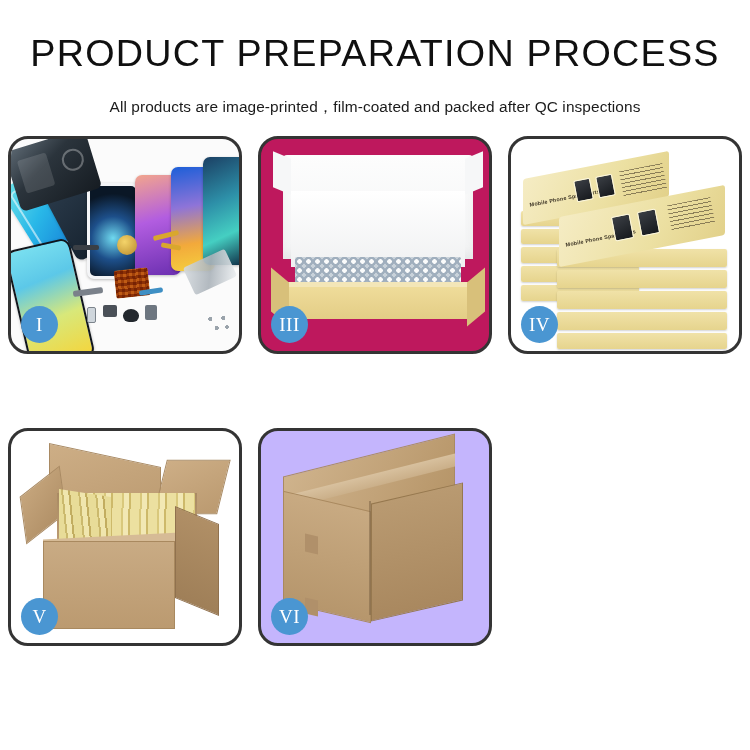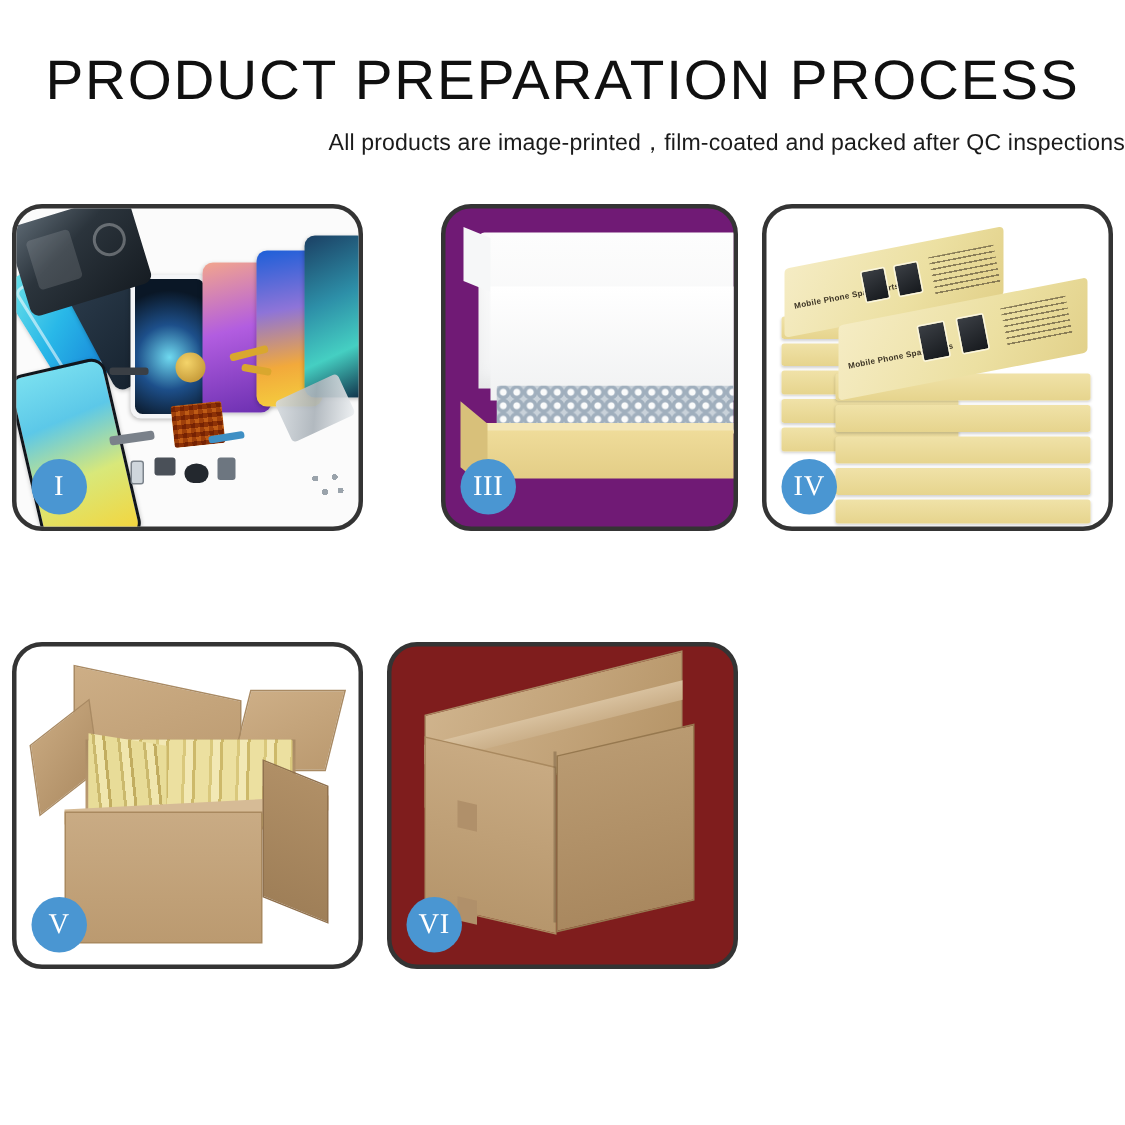--- a/index.html
+++ b/index.html
@@ -26,26 +26,25 @@
   }
   .title {
     font-size: 37px;
     font-weight: 500;
     letter-spacing: 1.2px;
     color: #101010;
     line-height: 1.08;
     transform: scaleX(1.02);
   }
   .subtitle {
-    margin-top: 11px;
+    margin-top: 23px;
     font-size: 15.4px;
     font-weight: 400;
     color: #1b1b1b;
     letter-spacing: 0.1px;
-    text-align: right;
   }
 
   
   .grid {
     position: absolute;
     top: 136px;
     left: 8px;
     width: 734px;
     display: grid;
     grid-template-columns: repeat(3, 234px);
@@ -225,21 +224,21 @@
   }
   .seam {
     position:absolute; left:0; right:0; height:2px;
     background: rgba(255,255,255,.85);
     box-shadow: 0 1px 2px rgba(120,140,160,.4);
   }
   .seam-a { top: 84px; }
   .seam-b { top: 140px; }
 
   
-  .p3 { background: #701a75; margin-left: 36px; }
+  .p3 { background: #be185d; }
   .b3-lid {
     position:absolute; left:22px; top:16px; width:190px; height:104px;
     background: linear-gradient(180deg,#fdfdfd 0%,#f2f3f4 100%);
     border-radius: 4px 4px 0 0;
     box-shadow: inset 0 -6px 10px rgba(0,0,0,.05);
   }
   .b3-lid::before {
     content:""; position:absolute; left:-10px; top:0; width:18px; height:36px;
     background:#f6f7f8; transform: skewY(22deg);
   }
@@ -352,21 +351,21 @@
     background: linear-gradient(180deg,#b08f66 0%,#9f7f58 100%);
     transform: skewY(22deg);
     border:1px solid #90714e;
   }
   .c5-lip {
     position:absolute; left:32px; top:104px; width:176px; height:10px;
     background:#d6bb96; transform: skewY(-3deg);
   }
 
   
-  .p6 { background: #7f1d1d; }
+  .p6 { background: #c4b5fd; }
   .c6-top {
     position:absolute; left:22px; top:24px; width:172px; height:62px;
     background: linear-gradient(120deg,#cfb38c 0%,#c2a379 55%,#b69568 100%);
     transform: skewY(-14deg) ;
     border:1px solid #a98a63;
   }
   .c6-tape-top {
     position:absolute; left:22px; top:44px; width:172px; height:13px;
     background: linear-gradient(180deg,#d9c2a0,#cbb08a);
     transform: skewY(-14deg);

